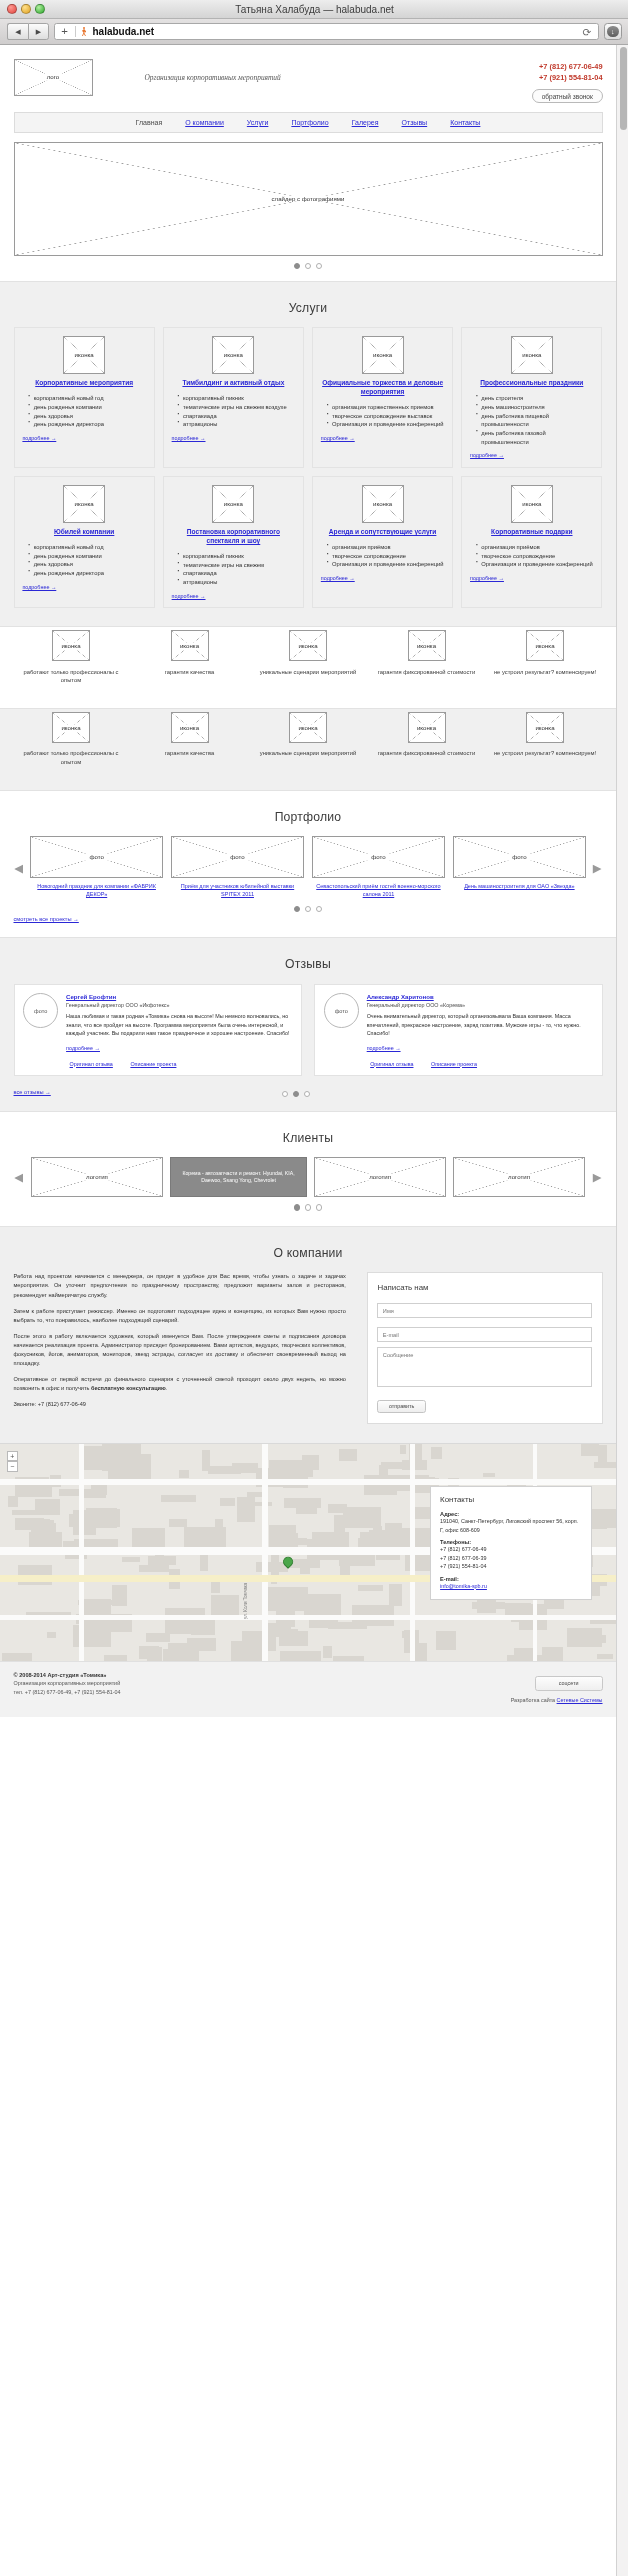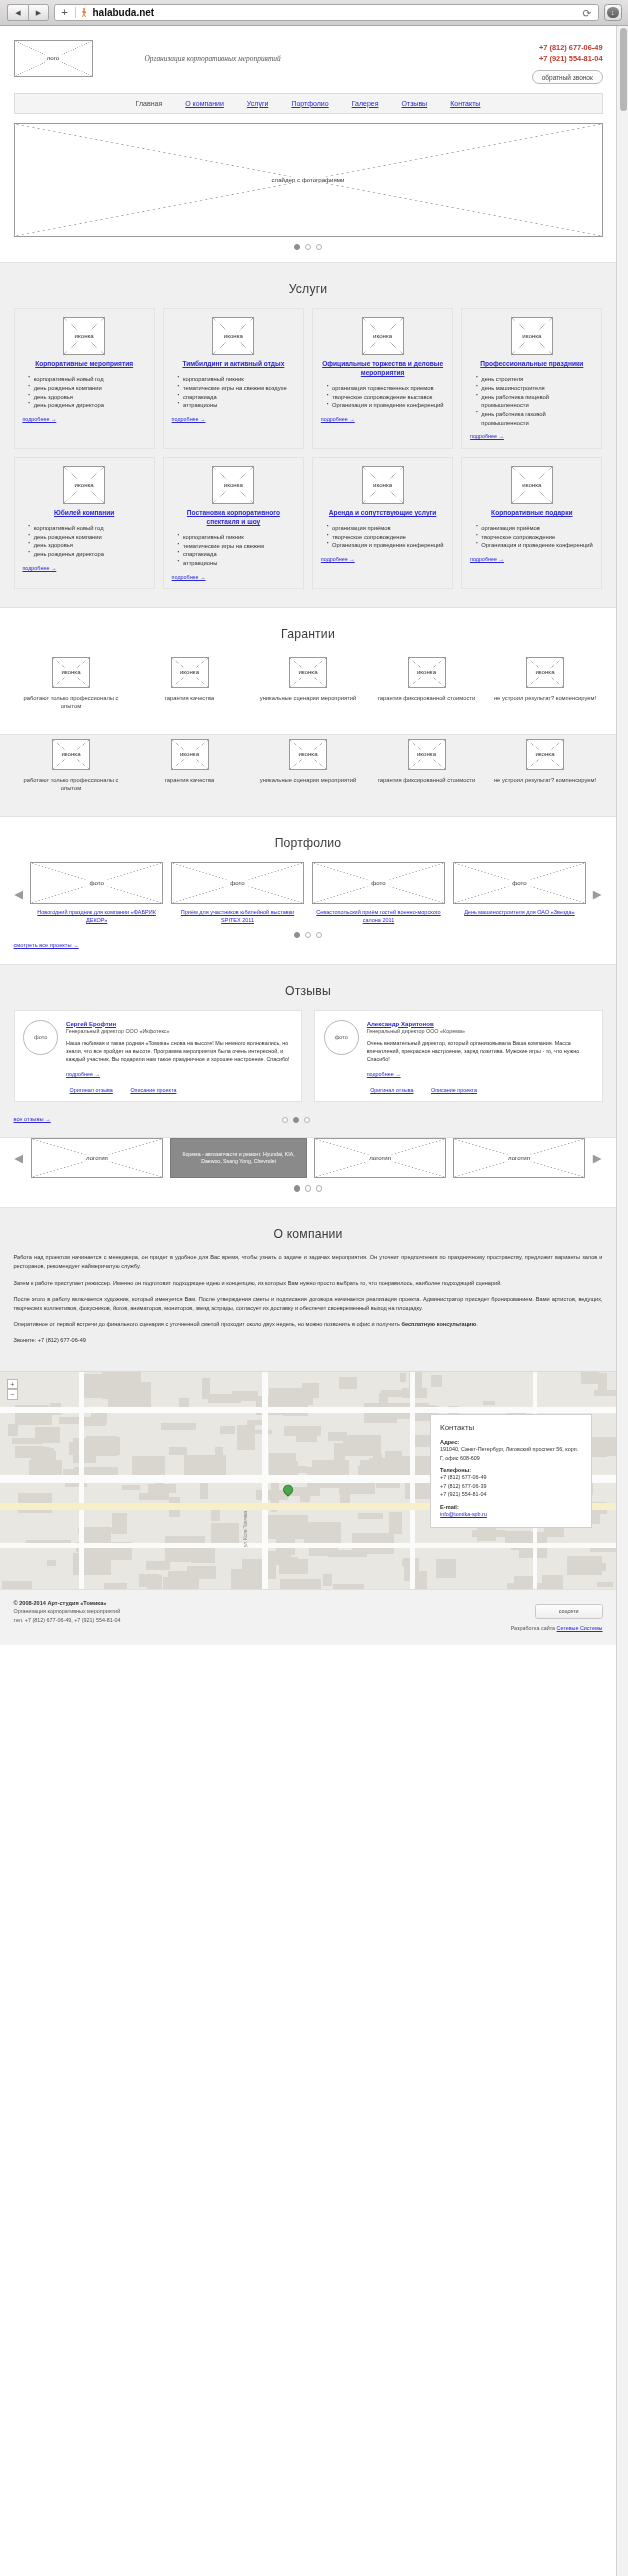--- a/index.html
+++ b/index.html
@@ -227,20 +227,28 @@
     border-radius:2.6px; font-size:5.4px; color:#444; padding:3.5px 23px;
   }
   .dev { font-size:5.4px; color:#555; margin-top:6.1px; }
   .dev a { color:#2a27d6; text-decoration:underline; }
 </style>
 </head>
 <body>
 
 <div class="browser">
 
+  <div class="titlebar">
+    <div class="traffic">
+      <span class="dot red"></span>
+      <span class="dot yellow"></span>
+      <span class="dot green"></span>
+    </div>
+    <div class="win-title">Татьяна Халабуда — halabuda.net</div>
+  </div>
 
   <div class="toolbar">
     <div class="navbtns">
       <div class="navbtn">◀</div>
       <div class="navbtn">▶</div>
     </div>
     <div class="urlbar">
       <span class="plus">+</span>
       <span class="sep"></span>
       <span class="favicon"></span>
@@ -397,21 +405,20 @@
                   <li>Организация и проведение конференций</li>
                 </ul>
                 <a class="more">подробнее →</a>
               </div>
             </div>
         </div>
       </div>
 
       <div>
         <div class="wrap">
-          <div class="sec-title">Гарантии</div>
           <div class="features" id="guar-list">
               <div class="feat">
                 <div class="ico xbox">
                   <span>иконка</span>
                 </div>
                 <p>работают только профессионалы с опытом</p>
               </div>
               <div class="feat">
                 <div class="ico xbox">
                   <span>иконка</span>
@@ -545,20 +552,21 @@
               <i class="on"></i>
               <i></i>
             </div>
             <span style="width:61px"></span>
           </div>
         </div>
       </div>
 
       <div style="padding-bottom:15.7px;">
         <div class="wrap">
+          <div class="sec-title">Клиенты</div>
           <div class="clients">
             <span class="arrow">◀</span>
             <div class="client xbox">
                 <span>логотип</span>
               </div>
             <div class="client client-hi">Корема - автозапчасти и ремонт. Hyundai, KIA, Daewoo, Ssang Yong, Chevrolet</div>
             <div class="client xbox">
                 <span>логотип</span>
               </div>
             <div class="client xbox">
@@ -578,20 +586,27 @@
         <div class="wrap">
           <div class="sec-title">О компании</div>
           <div class="about-row">
             <div class="about-txt" id="about-text">
                 <p>Работа над проектом начинается с менеджера, он придет в удобное для Вас время, чтобы узнать о задаче и задачах мероприятия. Он уточнит предпочтения по праздничному пространству, предложит варианты залов и ресторанов, рекомендует наймеричатую службу.</p>
                 <p>Затем к работе приступает режиссер. Именно он подготовит подходящее идею и концепцию, из которых Вам нужно просто выбрать то, что понравилось, наиболее подходящий сценарий.</p>
                 <p>После этого в работу включается художник, который именуется Вам. После утверждения сметы и подписания договора начинается реализация проекта. Администратор присядет бронированием. Вами артистов, ведущих, творческих коллективов, фокусников, йогов, аниматоров, мониторов, звезд эстрады, согласует их доставку и обеспечит своевременный выход на площадку.</p>
                 <p>Оперативное от первой встречи до финального сценария с уточненной сметой проходит около двух недель, но можно позвонить в офис и получить <b>бесплатную консультацию</b>.</p>
                 <p>Звоните: +7 (812) 677-06-49</p>
               </div>
+            <div class="form-box">
+              <h4>Написать нам</h4>
+              <input placeholder="Имя" style="">
+              <input placeholder="E-mail" style="">
+              <textarea placeholder="Сообщение" style=""></textarea>
+              <button class="submit">отправить</button>
+            </div>
           </div>
         </div>
       </div>
 
       <div class="map">
         <div class="map-grid" id="map-grid">
             <div class="blk" style="left: 300px; top: 120px; width: 10px; height: 10px;"></div>
             <div class="blk" style="left: 271px; top: 108px; width: 8.4px; height: 24px;"></div>
             <div class="blk" style="left: 360px; top: 88px; width: 16.7px; height: 22px;"></div>
             <div class="blk" style="left: 402px; top: 16.4px; width: 25px; height: 9.7px;"></div>

